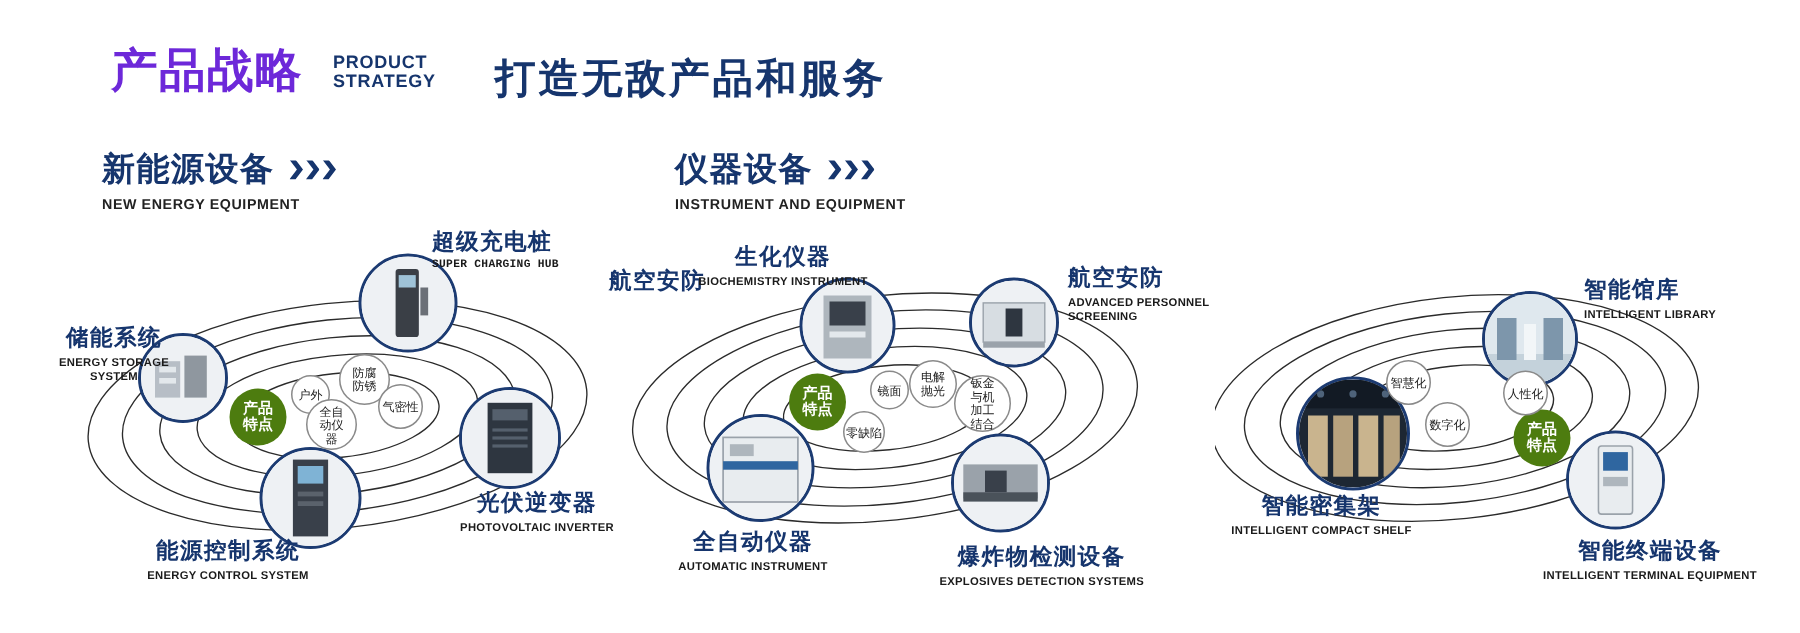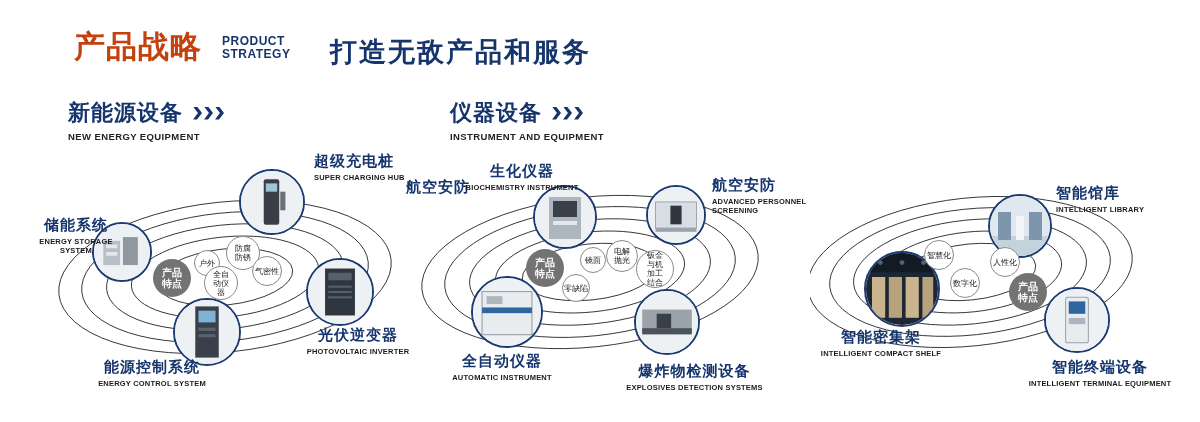--- a/index.html
+++ b/index.html
@@ -1,21 +1,21 @@
 <!DOCTYPE html>
 <html><head>
 <meta charset="utf-8">
 <style>
   html,body { margin:0; padding:0; background:#ffffff; }
   .canvas {
     position:relative; width:1200px; height:422px; background:#ffffff;
     font-family:"Liberation Sans", sans-serif; overflow:hidden;
   }
   
-  .brand-title { position:absolute; left:74px; top:26px; font-size:31px; font-weight:bold; color:#c2410c; letter-spacing:1px; }
+  .brand-title { position:absolute; left:74px; top:26px; font-size:31px; font-weight:bold; color:#6d28d9; letter-spacing:1px; }
   .brand-sub { position:absolute; left:222px; top:35px; font-size:12px; font-weight:bold; color:#16356d; line-height:13px; letter-spacing:0.5px; }
   .tagline { position:absolute; left:330px; top:34px; font-size:27px; font-weight:bold; color:#16356d; letter-spacing:2px; }
   
   .section-head { position:absolute; }
   .head-row { display:flex; align-items:center; }
   .section-title { font-size:22px; font-weight:bold; color:#16356d; letter-spacing:1px; }
   .chevs { display:flex; margin-left:8px; }
   .chev { display:inline-block; width:9px; height:13px; background:#16356d; margin-left:2px;
           clip-path:polygon(0 0,45% 0,100% 50%,45% 100%,0 100%,55% 50%); }
   .section-sub { font-size:9.5px; font-weight:bold; color:#222; letter-spacing:0.4px; margin-top:3px; }
@@ -23,21 +23,21 @@
   .diagram { position:absolute; }
   .orbits { position:absolute; left:0; top:0; }
   .node { position:absolute; border-radius:50%; border:2.5px solid #1c3b72; background:#fff;
           overflow:hidden; box-sizing:border-box; }
   .node svg { width:100%; height:100%; display:block; }
   .label { position:absolute; text-align:center; }
   .label.al { text-align:left; }
   .label .cn { font-size:15px; font-weight:bold; color:#16356d; white-space:nowrap; letter-spacing:1px; }
   .label .en { font-size:7.5px; font-weight:bold; color:#1a1a1a; margin-top:2px; letter-spacing:0.2px; line-height:9px; }
   .floating-cn { position:absolute; font-size:15px; font-weight:bold; color:#16356d; letter-spacing:1px; }
-  .badge { position:absolute; width:38px; height:38px; border-radius:50%; background:#737373; color:#fff;
+  .badge { position:absolute; width:38px; height:38px; border-radius:50%; background:#4d7c0f; color:#fff;
            display:flex; align-items:center; justify-content:center; text-align:center;
            font-size:10px; font-weight:bold; line-height:11px; padding:0 7px; box-sizing:content-box;
            word-break:break-all; width:24px; }
   .bubble { position:absolute; border-radius:50%; border:1px solid #8a8a8a; background:#fff; color:#222;
             display:flex; align-items:center; justify-content:center; text-align:center;
             font-size:8px; line-height:9px; box-sizing:border-box; word-break:break-all; }
   .bubble.wrap2 { padding:0 7px; }
 </style>
 </head>
 <body>
@@ -88,21 +88,21 @@
     </svg>
 
     <div class="node" style="left:199px; top:29px; width:66px; height:66px;">
       <svg viewBox="0 0 60 60">
         <rect width="60" height="60" fill="#eef1f4"></rect>
           <rect x="22" y="8" width="15" height="44" rx="2" fill="#3a3f46"></rect>
           <rect x="24" y="12" width="11" height="8" fill="#9fc3d8"></rect>
           <rect x="38" y="20" width="5" height="18" fill="#6b7077"></rect>
       </svg>
     </div>
-    <div class="label al" style="left:274px; top:12px; width:120px;">
+    <div class="label al" style="left:248px; top:12px; width:120px;font-family:Liberation Mono, monospace;">
       <div class="cn">超级充电桩</div>
       <div class="en">SUPER CHARGING HUB</div>
     </div>
 
     <div class="node" style="left:52px; top:82px; width:60px; height:60px;">
       <svg viewBox="0 0 60 60">
         <rect width="60" height="60" fill="#eef1f4"></rect>
           <rect x="10" y="18" width="18" height="26" fill="#b7bec6"></rect>
           <rect x="31" y="14" width="16" height="30" fill="#8f979f"></rect>
           <rect x="13" y="22" width="12" height="4" fill="#e3e8ec"></rect>
@@ -273,17 +273,17 @@
           <rect x="22" y="28" width="16" height="6" fill="#aeb6bd"></rect>
       </svg>
     </div>
     <div class="label" style="left:210px; top:218px; width:160px;">
       <div class="cn">智能终端设备</div>
       <div class="en">INTELLIGENT TERMINAL EQUIPMENT</div>
     </div>
 
     <div class="badge" style="left:199px; top:133px;">产品特点</div>
     <div class="bubble" style="left:114px; top:100px; width:30px; height:30px;">智慧化</div>
-    <div class="bubble" style="left:180px; top:107px; width:30px; height:30px;">人性化</div>
+    <div class="bubble" style="left:192px; top:107px; width:30px; height:30px;">人性化</div>
     <div class="bubble" style="left:140px; top:128px; width:30px; height:30px;">数字化</div>
   </div>
 
 </div>
 
 </body></html>

